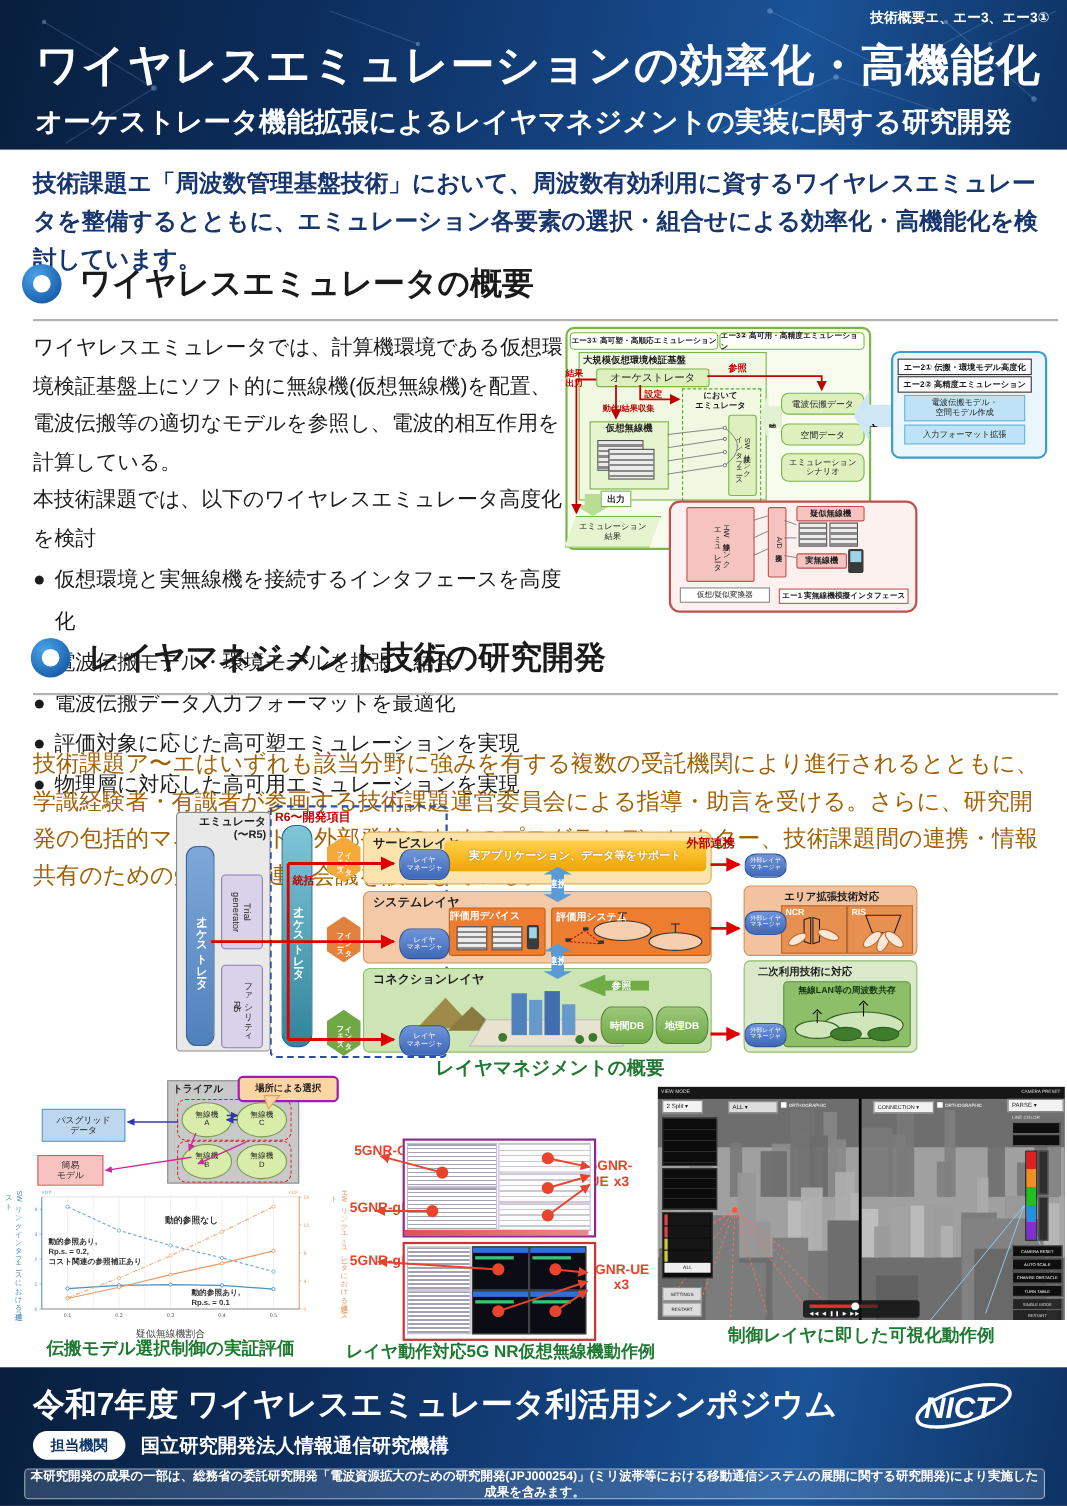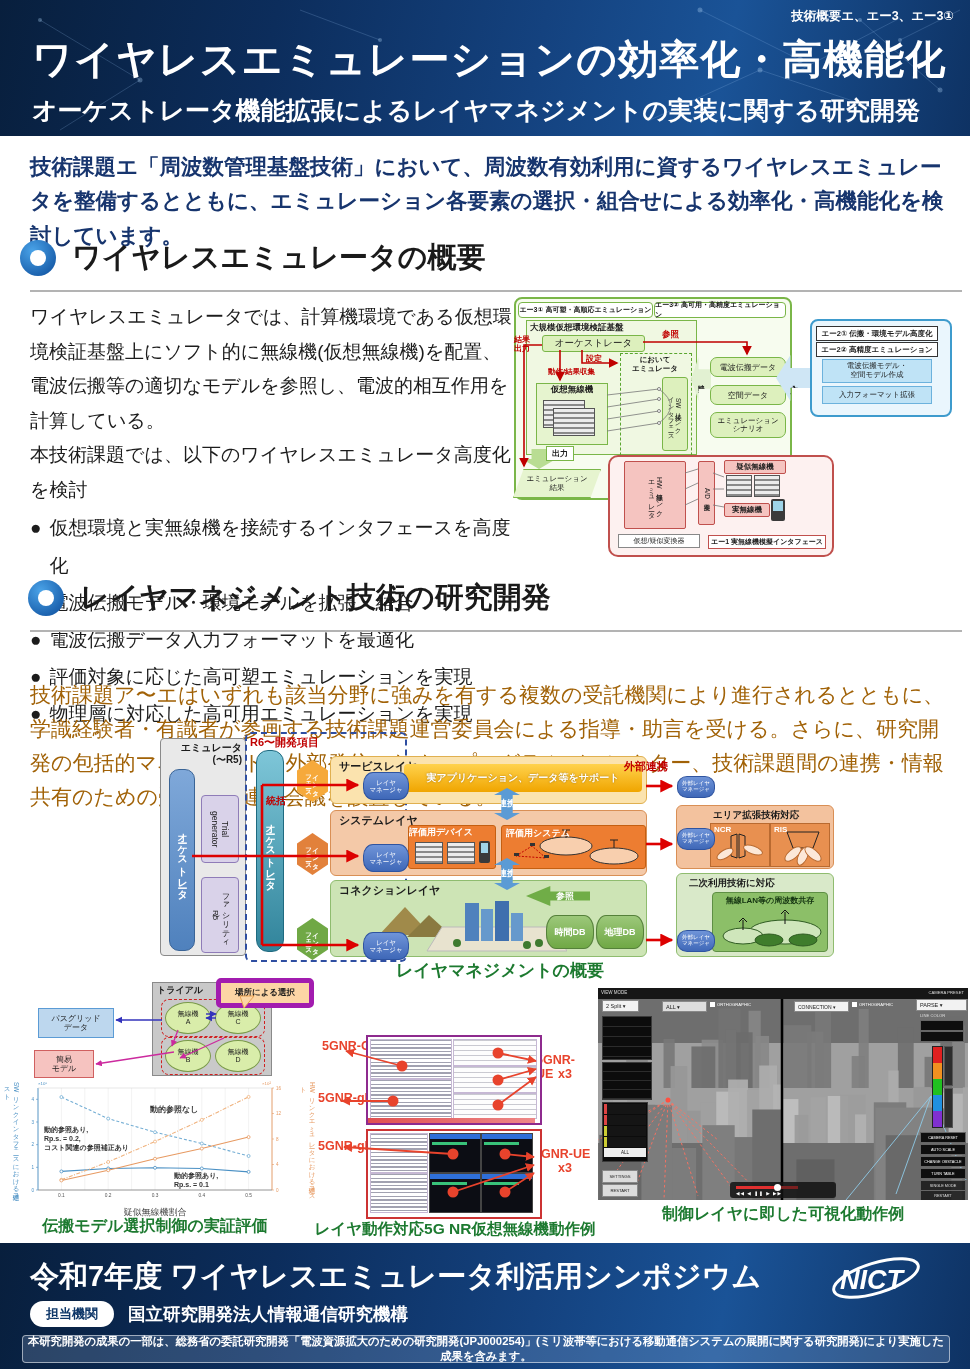--- a/index.html
+++ b/index.html
@@ -390,21 +390,21 @@
       <div class="abs" style="left:8px;top:54px;width:102px;height:36px;border:1.5px dashed #d02020;border-radius:8px"></div>
       <div class="abs ctr pre" style="left:12px;top:19px;width:44px;height:30px;background:#d9edaa;border:1px solid #7a9a4a;border-radius:50%;font-size:7px;line-height:1.1">無線機
 A</div>
       <div class="abs ctr pre" style="left:62px;top:19px;width:44px;height:30px;background:#d9edaa;border:1px solid #7a9a4a;border-radius:50%;font-size:7px;line-height:1.1">無線機
 C</div>
       <div class="abs ctr pre" style="left:12px;top:57px;width:44px;height:30px;background:#d9edaa;border:1px solid #7a9a4a;border-radius:50%;font-size:7px;line-height:1.1">無線機
 B</div>
       <div class="abs ctr pre" style="left:62px;top:57px;width:44px;height:30px;background:#d9edaa;border:1px solid #7a9a4a;border-radius:50%;font-size:7px;line-height:1.1">無線機
 D</div>
     </div>
-    <div class="abs ctr" style="left:214px;top:0;width:88px;height:20px;background:#fcd5a5;border:5px solid #a21caf;border-radius:5px;font-size:8.5px;font-weight:bold">場所による選択</div>
+    <div class="abs ctr" style="left:214px;top:0;width:88px;height:20px;background:#fcd5a5;border:2px solid #a21caf;border-radius:5px;font-size:8.5px;font-weight:bold">場所による選択</div>
     <div class="abs ctr pre" style="left:36px;top:30px;width:74px;height:28px;background:#bdd7ee;border:1px solid #5b9bd5;font-size:8px;line-height:1.15">パスグリッド
 データ</div>
     <div class="abs ctr pre" style="left:32px;top:72px;width:58px;height:26px;background:#f6c3c0;border:1px solid #d06060;font-size:8px;line-height:1.15">簡易
 モデル</div>
 
     <svg id="prop-chart" class="abs" viewBox="0 0 286 130" style="left:10px;top:100px;width:286px;height:130px;background:#fff">
         <line x1="26" x2="26" y1="10" y2="112" stroke="#e6e6e6" stroke-width="0.5"></line>
         <line x1="49.400000000000006" x2="49.400000000000006" y1="10" y2="112" stroke="#e6e6e6" stroke-width="0.5"></line>
         <line x1="72.8" x2="72.8" y1="10" y2="112" stroke="#e6e6e6" stroke-width="0.5"></line>
         <line x1="96.20000000000002" x2="96.20000000000002" y1="10" y2="112" stroke="#e6e6e6" stroke-width="0.5"></line>

